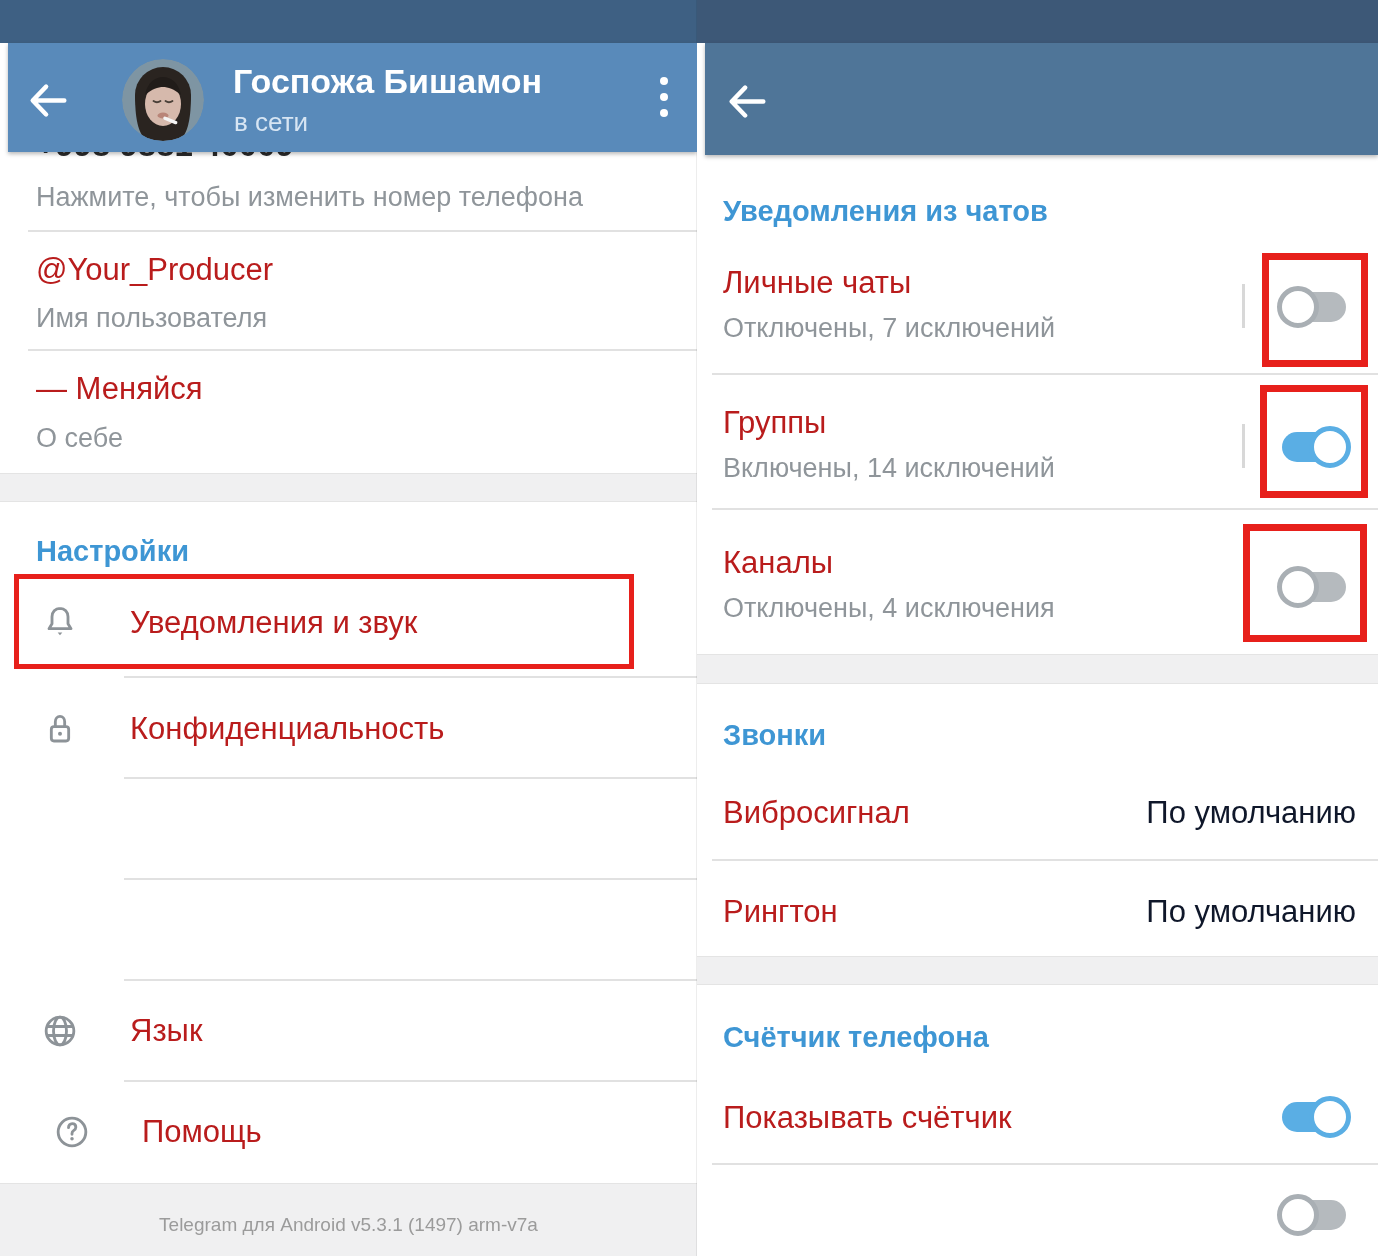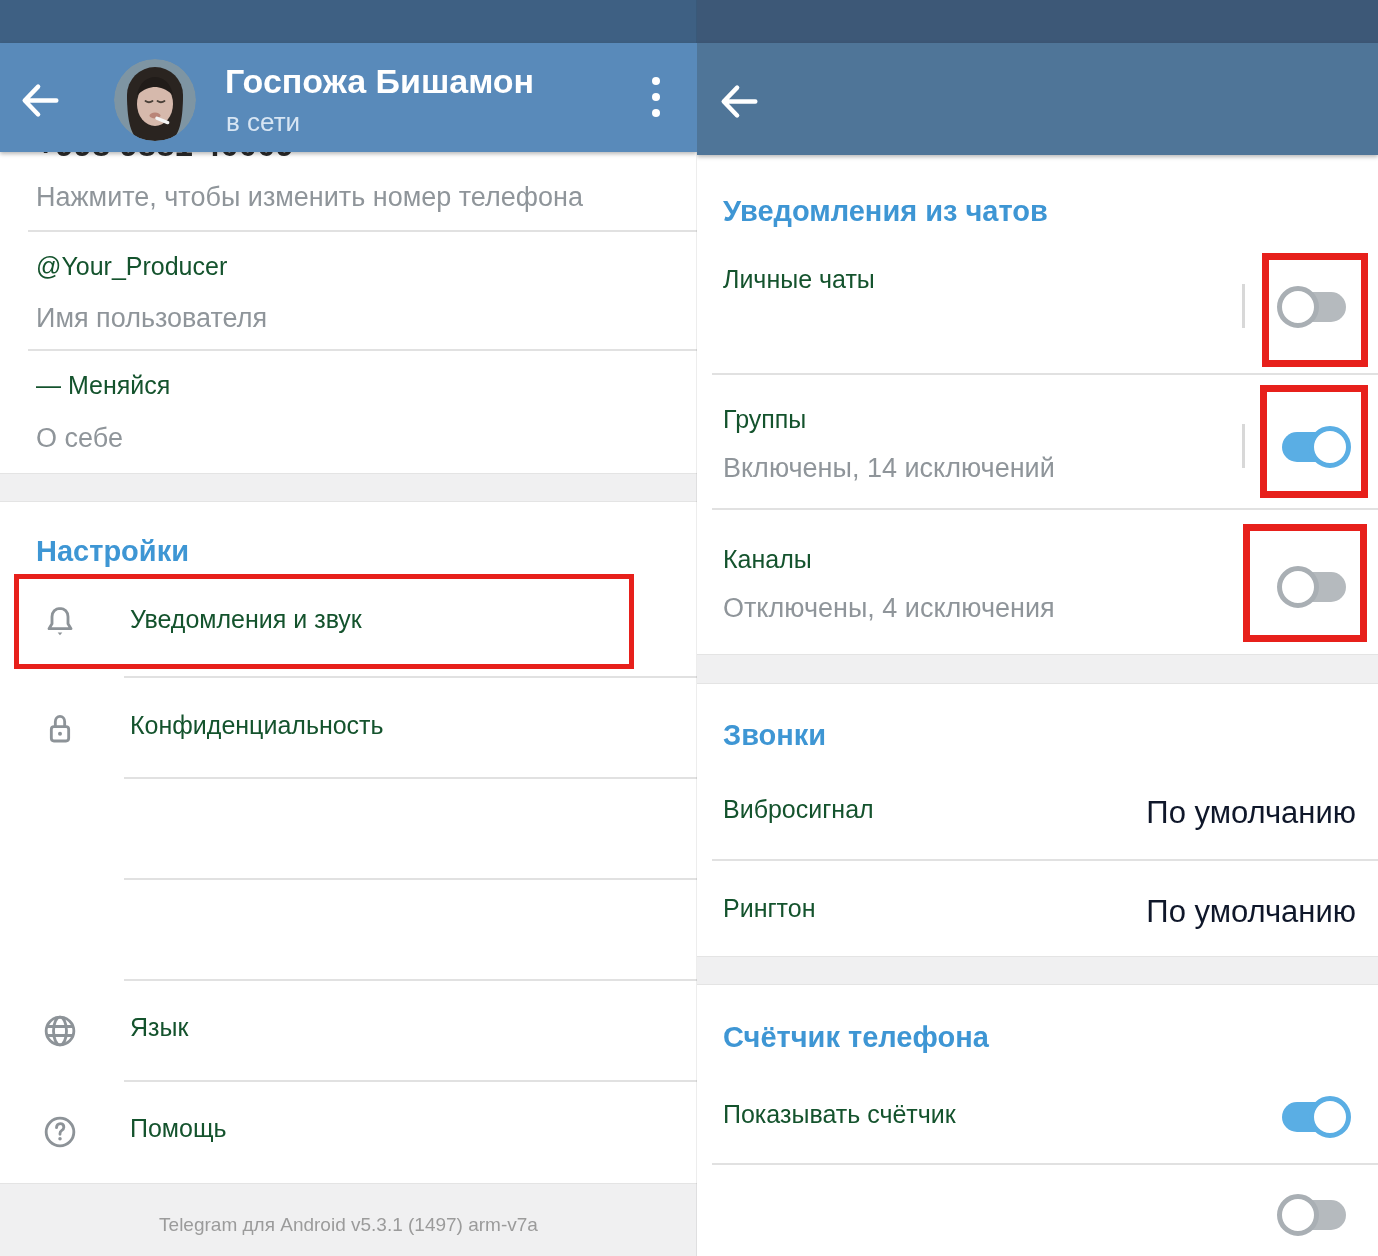--- a/index.html
+++ b/index.html
@@ -7,25 +7,25 @@
     position:relative;width:1378px;height:1256px;background:#fff;
     font-family:"Liberation Sans",sans-serif;overflow:hidden;
     -webkit-font-smoothing:antialiased;
   }
   .abs{position:absolute;}
   .panel{position:absolute;top:0;height:1256px;background:#fff;overflow:hidden;}
   .p-left{left:0;width:697px;}
   .p-right{left:697px;width:681px;box-shadow:-1px 0 0 rgba(0,0,0,.07);}
 
   .statusbar{position:absolute;left:0;right:0;top:0;height:43px;}
-  .hdr{position:absolute;left:0;right:0;box-shadow:0 2px 4px rgba(0,0,0,.28);z-index:5;padding-left:16px;}
+  .hdr{position:absolute;left:8px;right:0;box-shadow:0 2px 4px rgba(0,0,0,.28);z-index:5;padding-left:16px;}
 
   .t-title{font-size:34px;font-weight:bold;color:#ffffff;white-space:nowrap;}
   .t-status{font-size:26px;color:#d7e5f3;}
-  .t-primary{font-size:25px;color:#14532d;white-space:nowrap;}
+  .t-primary{font-size:31px;color:#b91c1c;white-space:nowrap;}
   .t-sub{font-size:27px;color:#8f959a;white-space:nowrap;}
   .t-section{font-size:29px;font-weight:bold;color:#3e96d4;white-space:nowrap;}
   .t-value{font-size:31px;color:#0f172a;white-space:nowrap;}
   .t-footer{font-size:19px;color:#9b9b9b;}
 
   .divider{position:absolute;height:2px;background:#e1e1e1;}
   .band{position:absolute;left:0;right:0;background:#f0f0f1;border-top:1px solid #e4e4e4;border-bottom:1px solid #e4e4e4;}
   .vsep{position:absolute;width:3px;background:#d8d8d8;}
 
   .redbox{position:absolute;border:7px solid #e7201b;z-index:6;pointer-events:none;}
@@ -143,21 +143,21 @@
         <svg viewBox="0 0 24 24" fill="none" stroke="#8d9398" stroke-width="1.7" stroke-linecap="round" stroke-linejoin="round">
           <circle cx="12" cy="12" r="8.3"></circle>
           <ellipse cx="12" cy="12" rx="3.9" ry="8.3"></ellipse>
           <path d="M4.4 9.3 H19.6 M4.4 14.7 H19.6"></path>
         </svg>
       </div>
       <div class="abs t-primary" style="left:130px;top:22px">Язык</div>
     </div>
     <div class="divider" style="left:124px;width:573px;top:1080px"></div>
 
-    <div class="abs" style="left:0;top:1092px;width:816px;height:80px">
+    <div class="abs" style="left:12px;top:1092px;width:816px;height:80px">
       <div class="micon" style="left:40px;top:20px">
         <svg viewBox="0 0 24 24" fill="none" stroke="#8d9398" stroke-width="1.7" stroke-linecap="round" stroke-linejoin="round">
           <circle cx="12" cy="12" r="8.3"></circle>
           <path d="M9.9 9.4 C9.9 8 10.8 7 12.1 7 C13.4 7 14.3 7.9 14.3 9.1 C14.3 10.2 13.6 10.7 12.9 11.2 C12.3 11.6 12 12.1 12 12.9 V13.4"></path>
           <circle cx="12" cy="16.1" r="1.05" fill="#8d9398" stroke="none"></circle>
         </svg>
       </div>
       <div class="abs t-primary" style="left:130px;top:22px">Помощь</div>
     </div>
 
@@ -174,20 +174,21 @@
         <svg viewBox="0 0 48 48">
             <path d="M21 9 L7 23.5 L21 38 M8 23.5 H40" fill="none" stroke="#ffffff" stroke-width="4.6" stroke-linecap="round" stroke-linejoin="round"></path>
           </svg>
       </div>
     </div>
 
     <div class="abs t-section" style="left:26px;top:195px">Уведомления из чатов</div>
 
     <div class="abs" style="left:0;top:250px;width:681px;height:120px">
       <div class="abs t-primary" style="left:26px;top:15px">Личные чаты</div>
+      <div class="abs t-sub" style="left:26px;top:63px">Отключены, 7 исключений</div>
       <div class="vsep" style="left:545px;top:34px;height:44px"></div>
       <div class="toggle off" style="left:585px;top:42px">
           <div class="knob"></div>
         </div>
     </div>
     <div class="redbox" style="left:565px;top:253px;width:92px;height:100px"></div>
     <div class="divider" style="left:15px;width:666px;top:373px"></div>
 
     <div class="abs" style="left:0;top:390px;width:681px;height:120px">
       <div class="abs t-primary" style="left:26px;top:15px">Группы</div>

